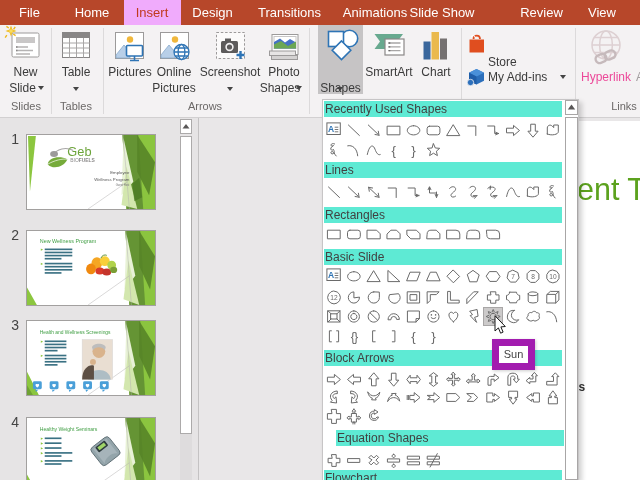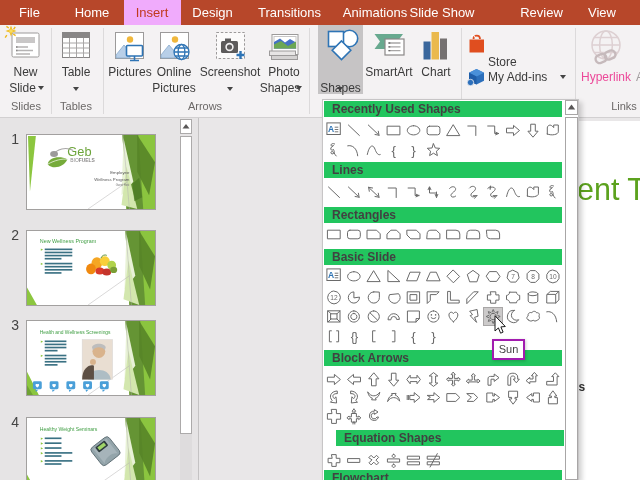--- a/index.html
+++ b/index.html
@@ -9,22 +9,22 @@
 #ribbon{left:0;top:25px;width:640px;height:92px;background:#f4f2f3;border-bottom:1px solid #d2d0d1}
 .gdiv{position:absolute;top:3px;height:86px;width:1px;background:#dcdadb}
 .blab{position:absolute;font-size:12px;color:#3b3b3b;text-align:center;white-space:nowrap}
 .glab{position:absolute;top:99.5px;font-size:11px;color:#6b6867;text-align:center;white-space:nowrap}
 .dar{position:absolute;width:0;height:0;border-left:3.5px solid transparent;border-right:3.5px solid transparent;border-top:4px solid #444}
 #panel{left:0;top:118px;width:199px;height:362px;background:#e6e4e5}
 #mainarea{left:199px;top:118px;width:441px;height:362px;background:#e9e7e8}
 .thumb{position:absolute;left:26px;width:130px;height:76px;background:#fff;border:1px solid #a2a09f;box-sizing:border-box}
 .tnum{position:absolute;font-size:14px;color:#444;width:16px;text-align:right}
 #dropdown{left:322px;top:99px;width:257px;height:381px;box-sizing:border-box;background:#fff;border:1px solid #c7c5c6;border-bottom:none;box-shadow:3px 3px 5px rgba(0,0,0,0.18)}
-.ddhead{height:16px;background:#22c55e;font-size:12px;font-weight:bold;color:#414141;line-height:16px;padding-left:8px;box-sizing:border-box}
-#tooltip{left:492px;top:339px;width:29px;height:17px;background:#fff;border:2px solid #a21caf;font-size:11px;color:#444;line-height:17px;text-align:center;box-shadow:1px 1px 3px rgba(0,0,0,0.2)}
+.ddhead{height:16px;background:#5eead4;font-size:12px;font-weight:normal;color:#414141;line-height:16px;padding-left:1px;box-sizing:border-box}
+#tooltip{left:492px;top:339px;width:29px;height:17px;background:#fff;border:7px solid #a21caf;font-size:11px;color:#444;line-height:17px;text-align:center;box-shadow:1px 1px 3px rgba(0,0,0,0.2)}
 </style></head><body>
 <div id="tabbar" class="abs"></div>
 <div class="tab" style="left:-10.5px;width:80px">File</div>
 <div class="tab" style="left:52.0px;width:80px">Home</div>
 <div class="tab" style="left:123.5px;width:57px;background:#f0abfc;color:#c03a1d">Insert</div>
 <div class="tab" style="left:172.5px;width:80px">Design</div>
 <div class="tab" style="left:249.5px;width:80px">Transitions</div>
 <div class="tab" style="left:335.0px;width:80px">Animations</div>
 <div class="tab" style="left:402px;width:80px">Slide Show</div>
 <div class="tab" style="left:501.5px;width:80px">Review</div>

